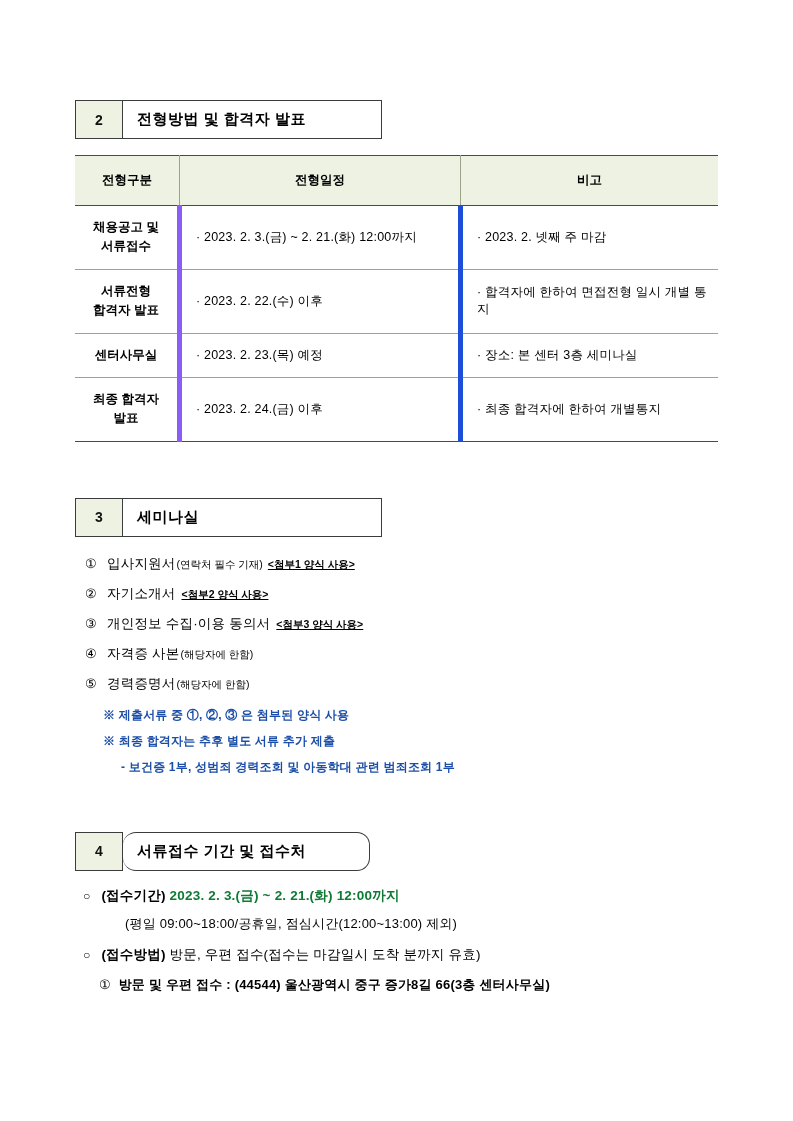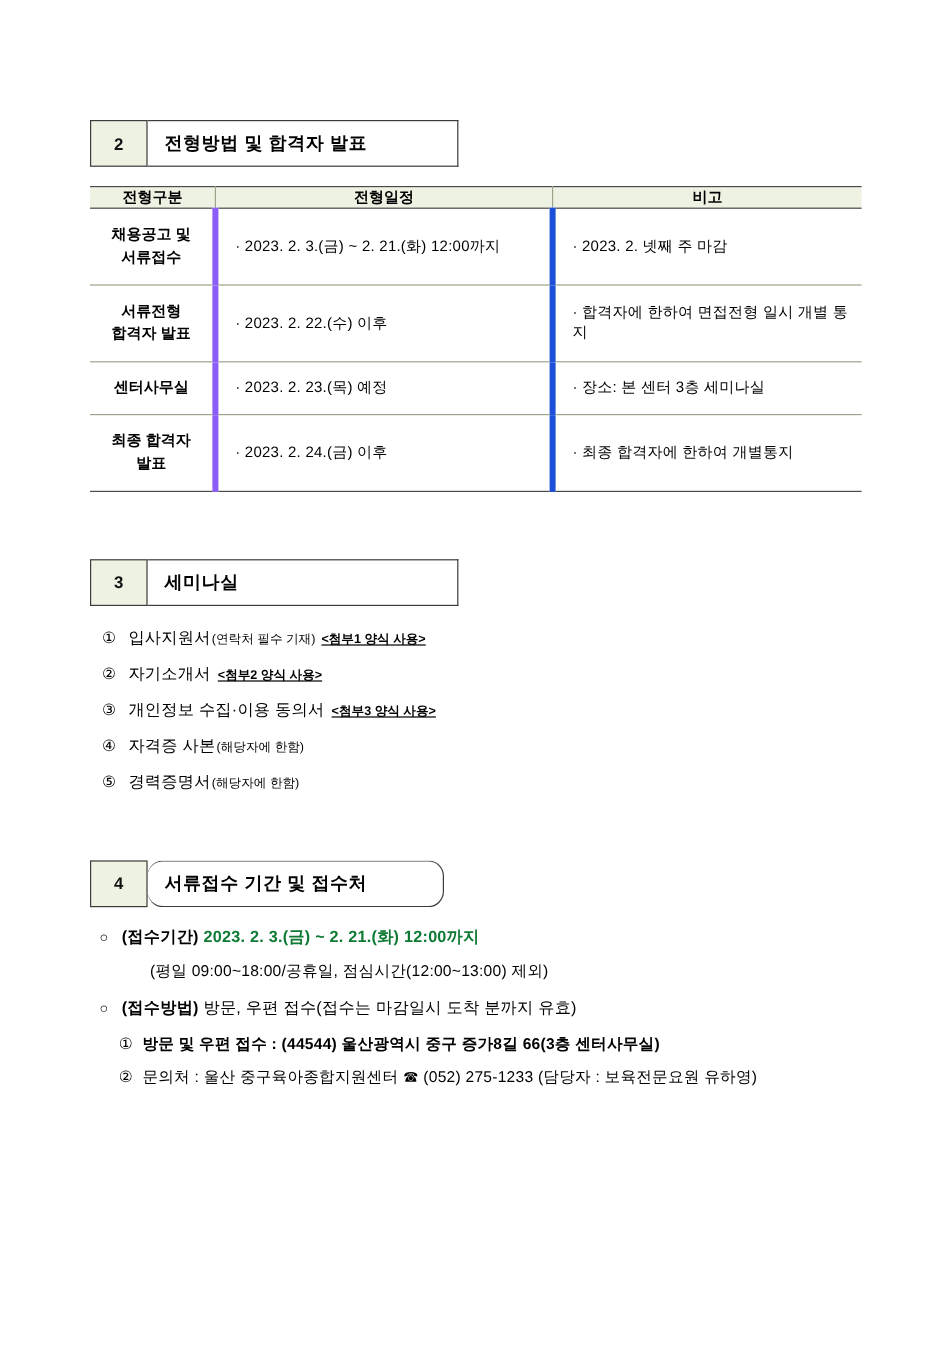--- a/index.html
+++ b/index.html
@@ -58,21 +58,21 @@
     width: 643px;
     border-collapse: collapse;
     margin-top: 4px;
   }
   table.sel th {
     background: #eef2e3;
     border-top: 1.6px solid #4a4a4a;
     border-bottom: 1px solid #4a4a4a;
     font-size: 12.5px;
     font-weight: bold;
-    padding: 0 4px;
+    padding: 16px 4px;
     text-align: center;
   }
   table.sel th.c1 { width: 96px; border-right: 1px solid #9aa58a; }
   table.sel th.c2 { width: 272px; border-right: 1px solid #9aa58a; }
   table.sel td {
     border-bottom: 1px solid #9aa58a;
     font-size: 12.5px;
     padding: 12px 6px;
     vertical-align: middle;
   }
@@ -250,20 +250,25 @@
       <span class="doc-sub">(해당자에 한함)</span>
       <span class="doc-attach"></span>
     </div>
     <div class="doc-item">
       <span class="doc-circle">⑤</span>
       <span class="doc-main">경력증명서</span>
       <span class="doc-sub">(해당자에 한함)</span>
       <span class="doc-attach"></span>
     </div>
 
+    <div class="notes-wrap">
+      <div class="blue-note">※ 제출서류 중 ①, ②, ③ 은 첨부된 양식 사용</div>
+      <div class="blue-note">※ 최종 합격자는 추후 별도 서류 추가 제출</div>
+      <div class="blue-note sub">- 보건증 1부, 성범죄 경력조회 및 아동학대 관련 범죄조회 1부</div>
+    </div>
   </div>
 
   <div class="section-head s4">
     <div class="section-num">4</div>
     <div class="section-title wide">서류접수 기간 및 접수처</div>
   </div>
 
   <div class="recv">
     <div class="recv-line">
       <span class="mark">○</span>
@@ -275,19 +280,15 @@
     <div class="recv-line">
       <span class="mark">○</span>
       <span class="bold">(접수방법)</span>
       <span>방문, 우편 접수(접수는 마감일시 도착 분까지 유효)</span>
     </div>
 
     <div class="sub-line">
       <span class="num">①</span>
       <span class="bold">방문 및 우편 접수 : (44544) 울산광역시 중구 증가8길 66(3층 센터사무실)</span>
     </div>
-    <div class="sub-line">
-      <span class="num">②</span>
-      <span>문의처 : 울산 중구육아종합지원센터 ☎ (052) 275-1233 (담당자 : 보육전문요원 유하영)</span>
-    </div>
   </div>
 
 </div>
 
 </body></html>

